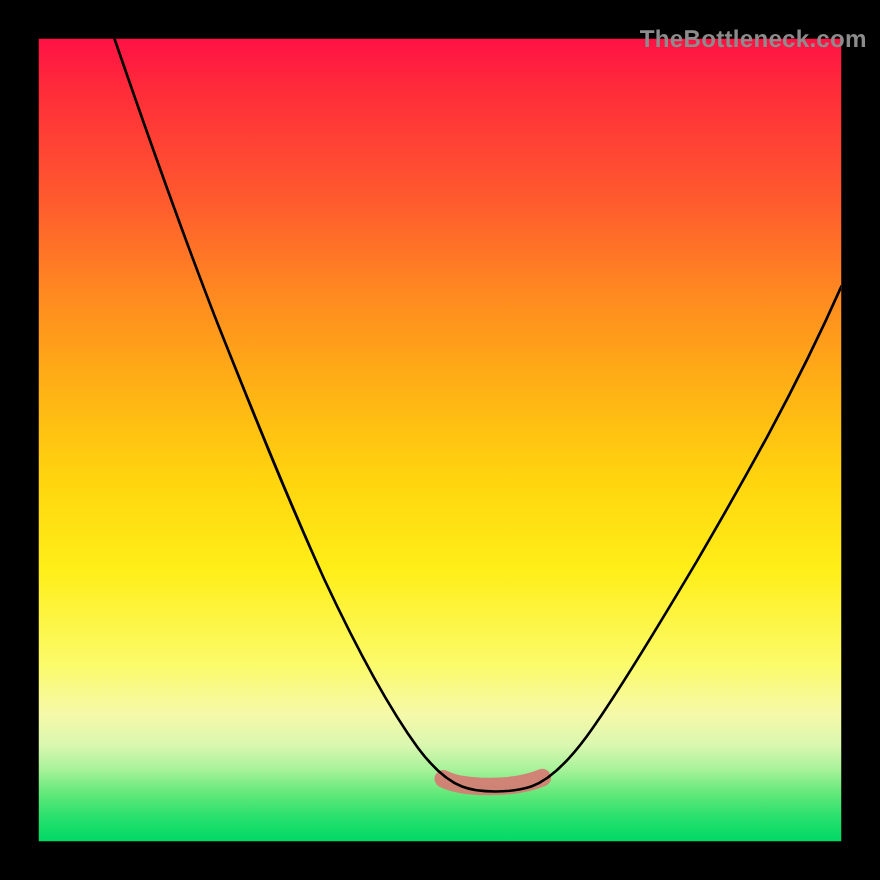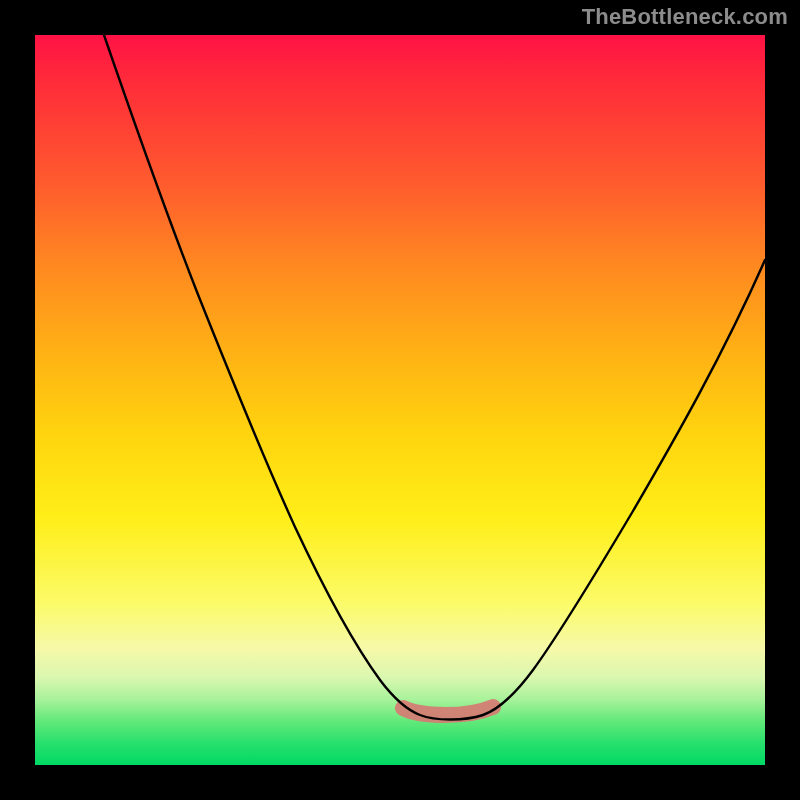--- a/index.html
+++ b/index.html
@@ -61,21 +61,21 @@
     stroke-linejoin: round;
     stroke-linecap: round;
   }
   .trough-band {
     fill: none;
     stroke: #d67b73;
     stroke-opacity: 0.92;
   }
   .watermark {
     position: absolute;
-    top: 4px;
+    top: 23px;
     right: 12px;
     color: #8c8c8c;
     font-size: 22px;
     font-weight: 600;
     letter-spacing: 0.2px;
     user-select: none;
   }
 </style>
 </head>
 <body>

